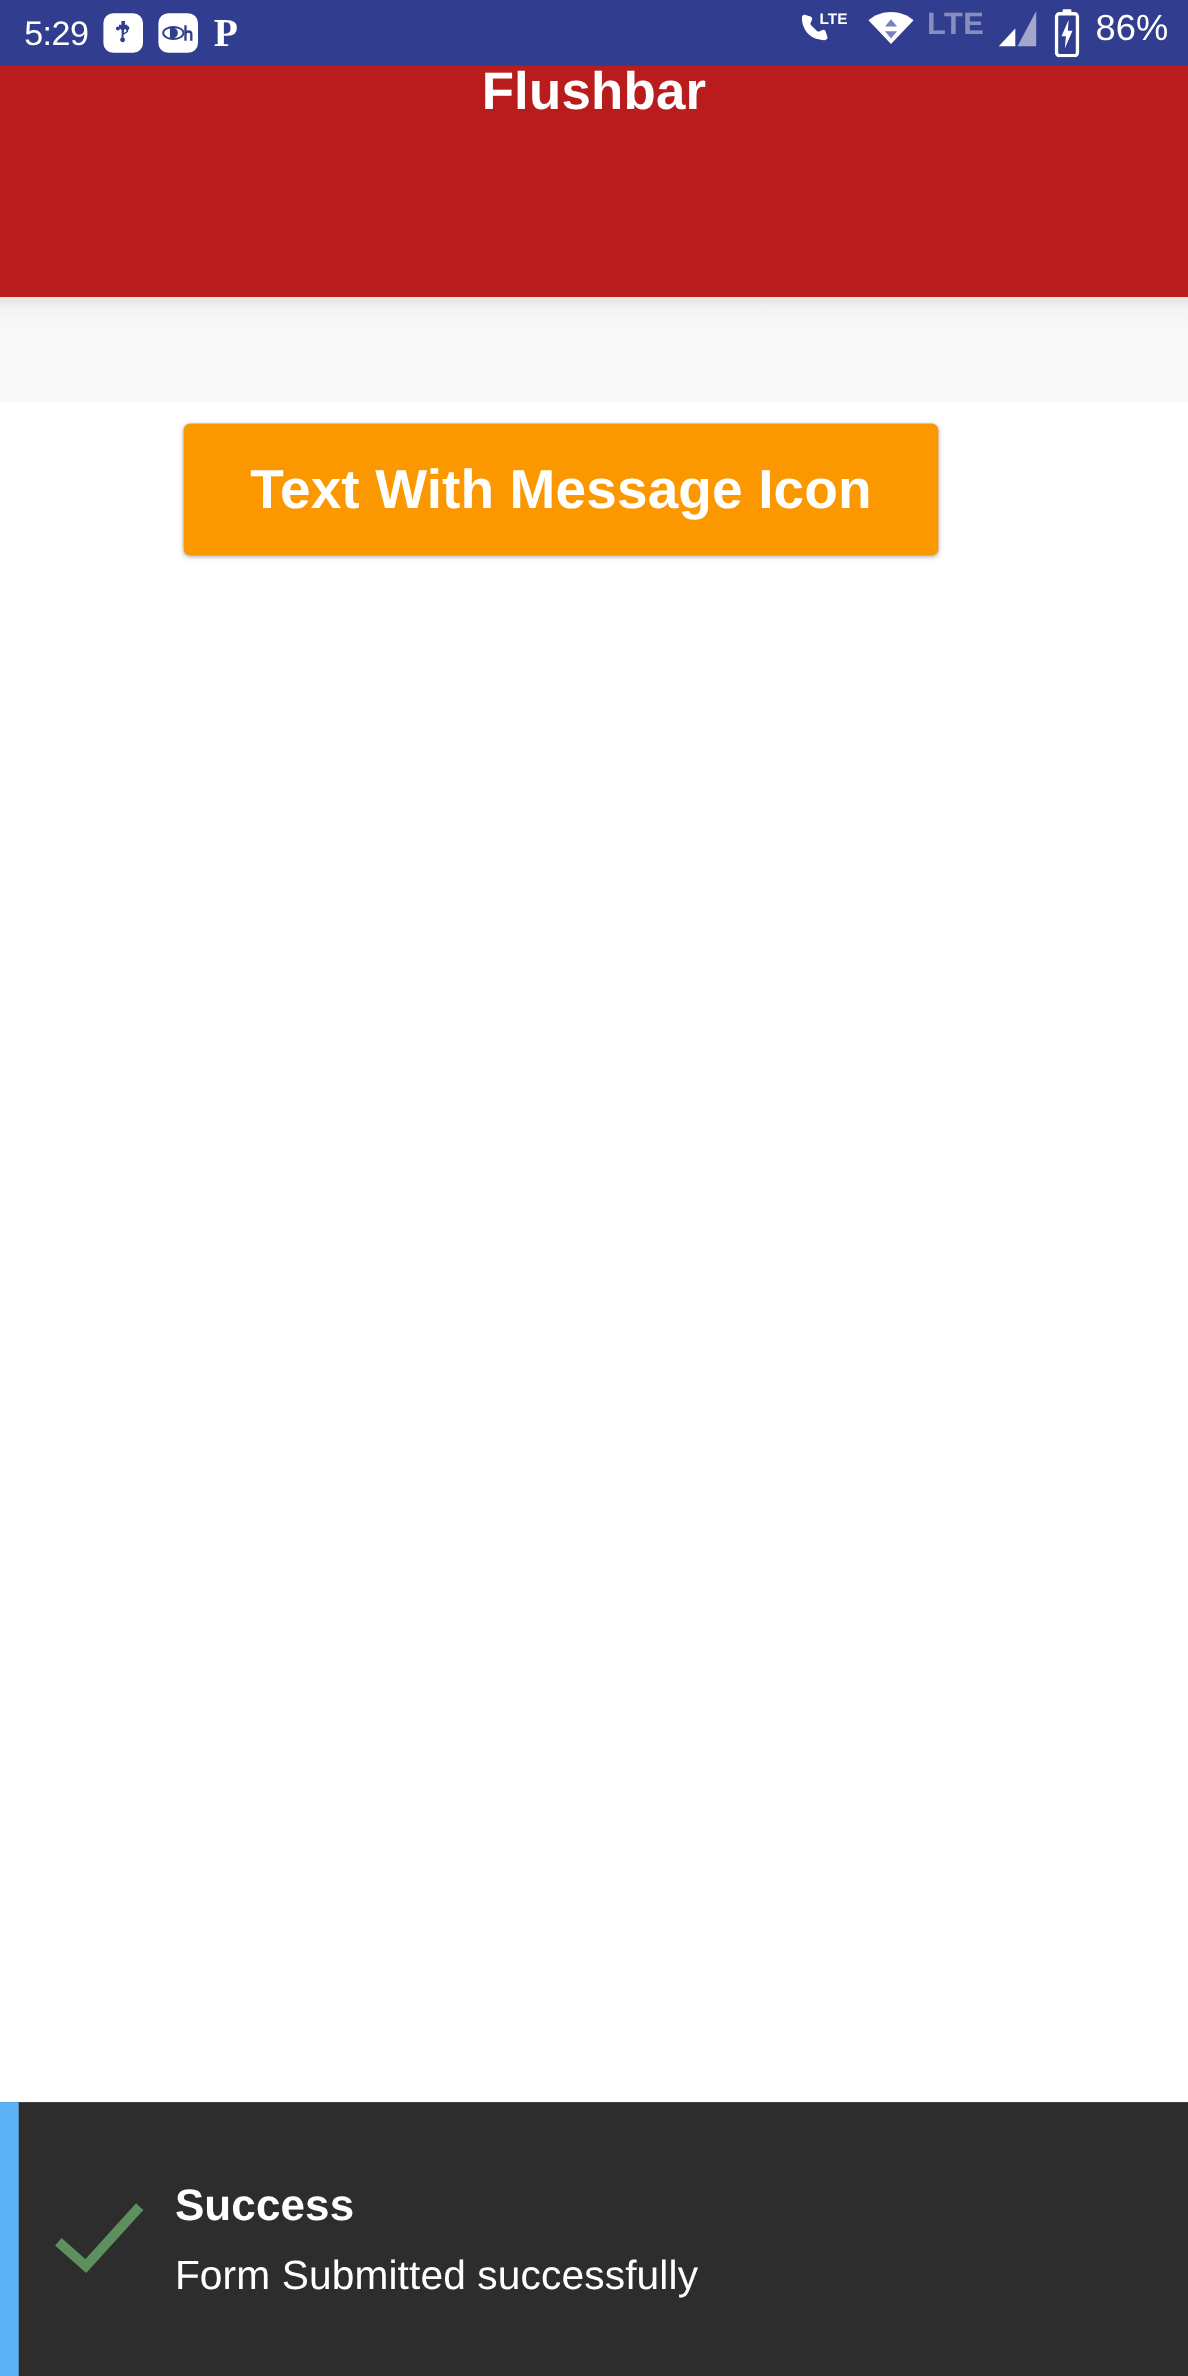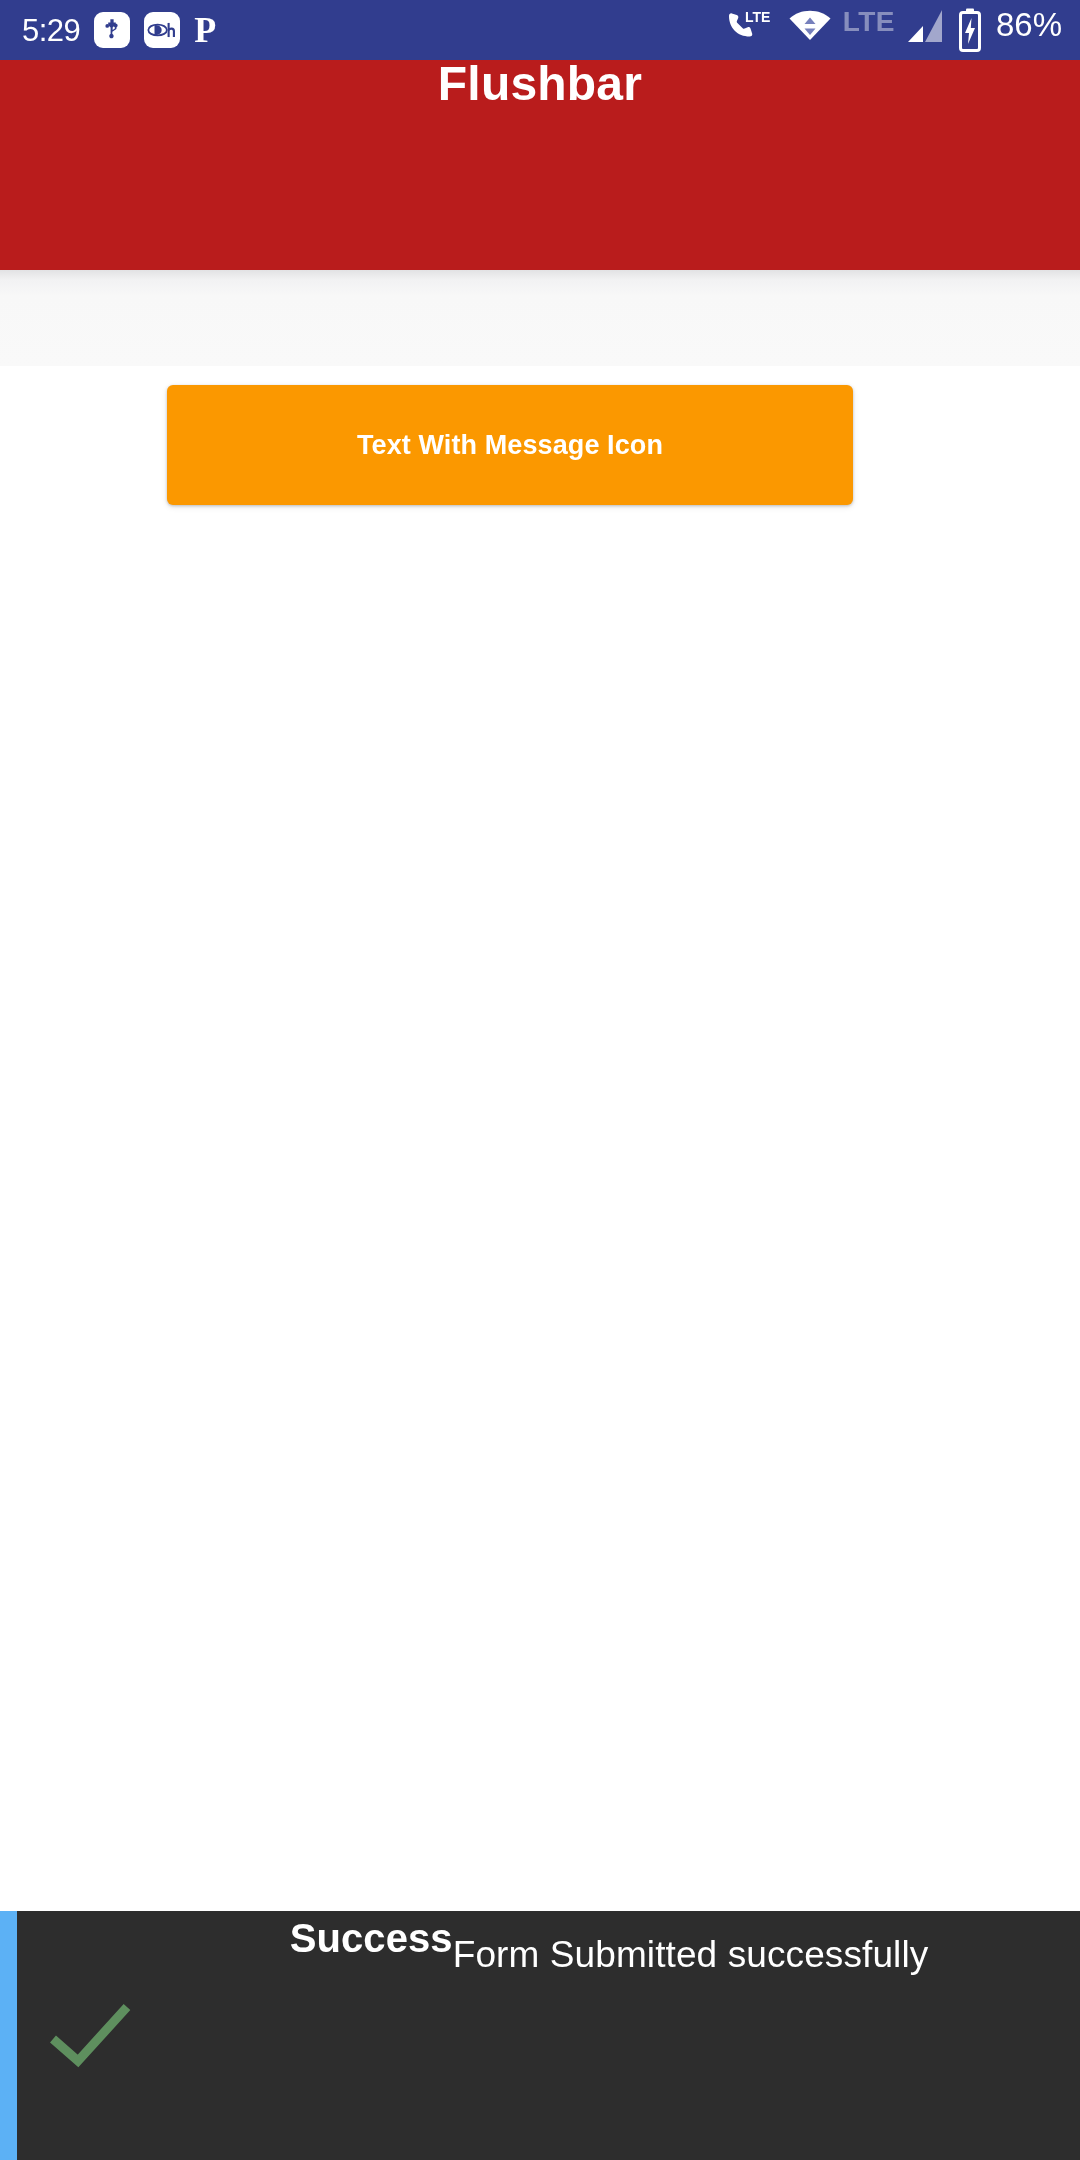--- a/index.html
+++ b/index.html
@@ -103,21 +103,21 @@
     position: absolute;
     left: 167px;
     top: 385px;
     width: 686px;
     height: 120px;
     background: #FB9800;
     border: none;
     border-radius: 6px;
     color: #ffffff;
     font-family: "Liberation Sans", sans-serif;
-    font-size: 27px;
+    font-size: 50px;
     font-weight: bold;
     letter-spacing: 0.1px;
     cursor: pointer;
     padding: 0;
     box-shadow: 0 1px 3px rgba(0,0,0,0.20), 0 2px 6px rgba(0,0,0,0.10);
   }
 
   
   #flushbar {
     position: absolute;
@@ -142,20 +142,21 @@
     display: flex;
     align-items: center;
     justify-content: center;
     height: 249px;
     box-sizing: border-box;
     padding-left: 4px;
   }
   #flushbar-body {
     flex: 1 1 auto;
     display: flex;
+    flex-direction: column;
     justify-content: center;
     height: 249px;
     box-sizing: border-box;
     padding-right: 21px;
     padding-top: 4px;
   }
   #flushbar-title {
     color: #ffffff;
     font-size: 40px;
     font-weight: bold;

